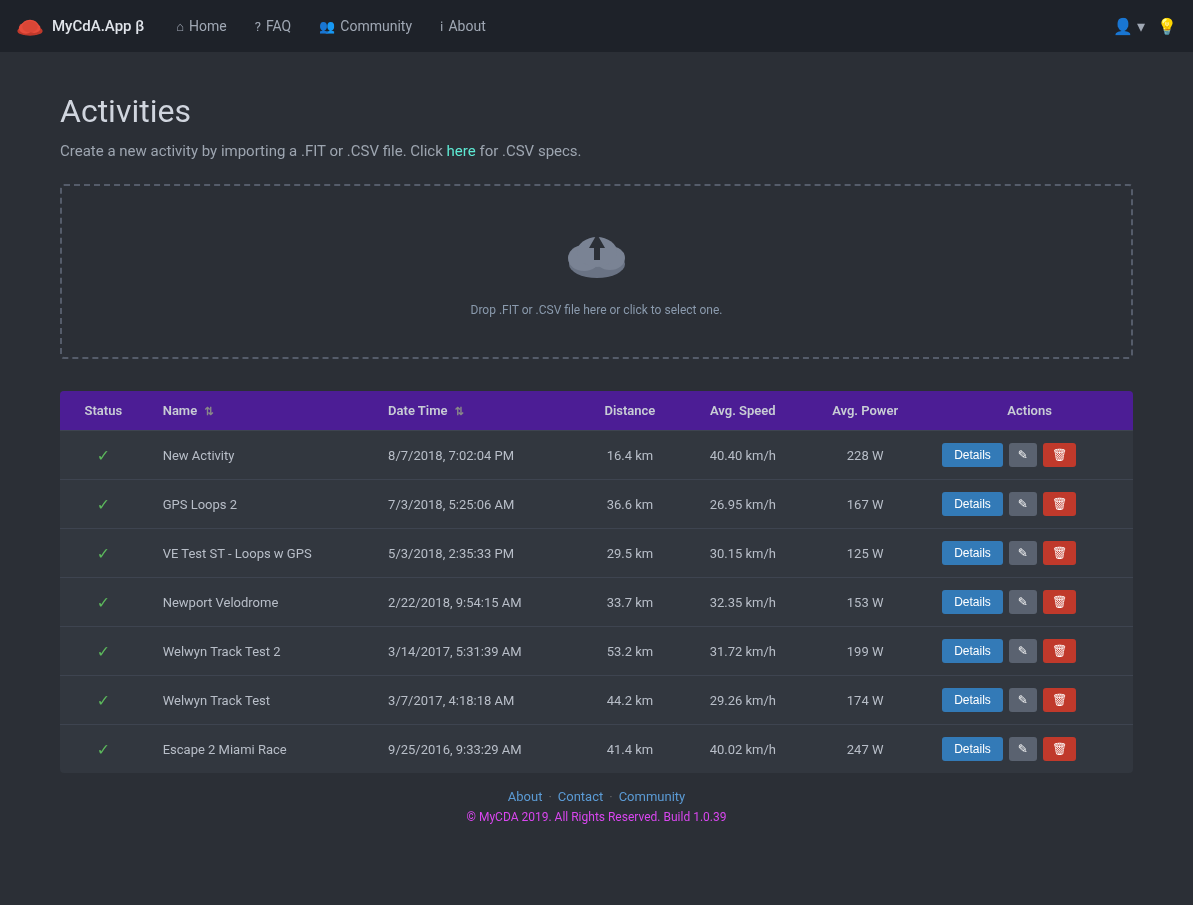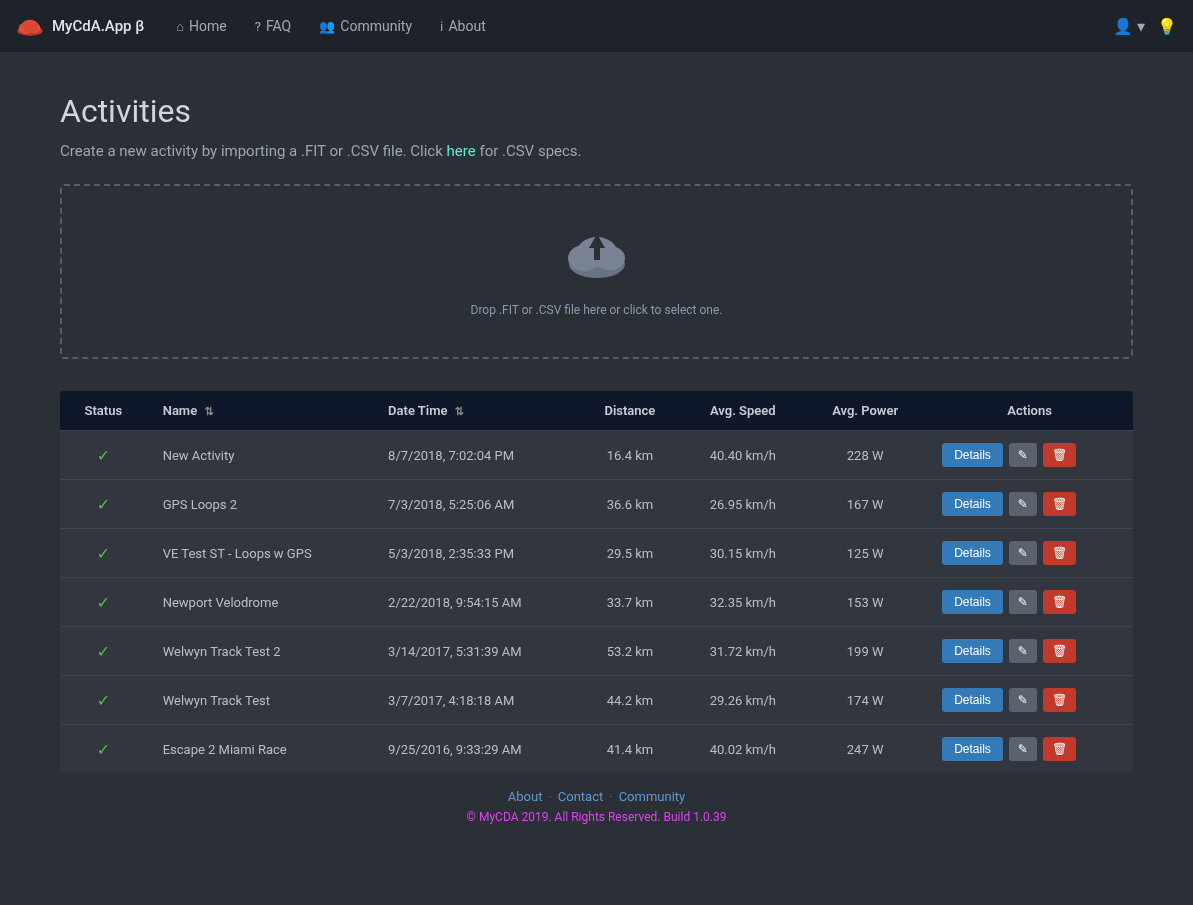--- a/index.html
+++ b/index.html
@@ -104,21 +104,21 @@
 
     
     .activity-table {
       width: 100%;
       border-collapse: collapse;
       background-color: #32373f;
       border-radius: 4px;
       overflow: hidden;
     }
     .activity-table thead tr {
-      background-color: #0f172a;
+      background-color: #4c1d95;
     }
     .activity-table th {
       padding: 12px 16px;
       text-align: left;
       color: #c8cdd5;
       font-weight: 600;
       font-size: 13px;
       white-space: nowrap;
     }
     .activity-table th.sortable {

